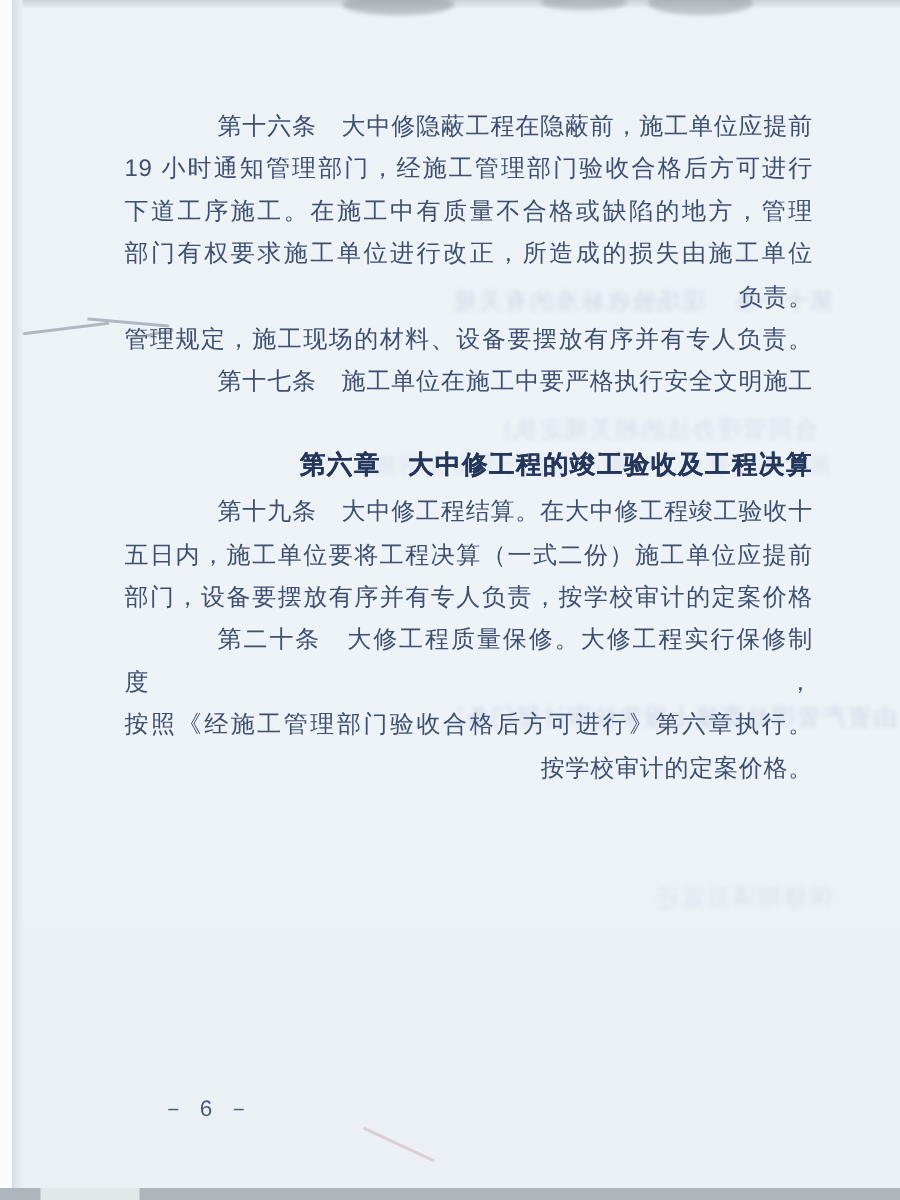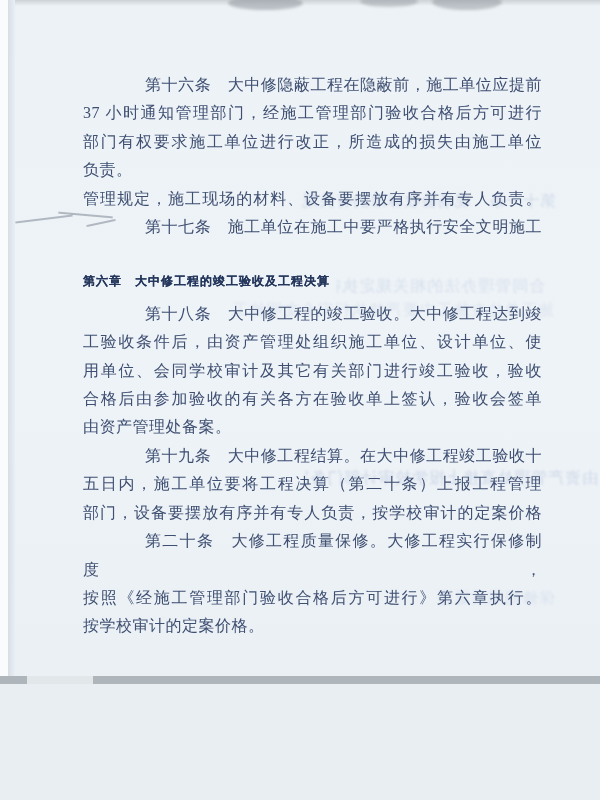--- a/index.html
+++ b/index.html
@@ -1,36 +1,36 @@
 <!DOCTYPE html>
 <html><head>
 <meta charset="utf-8">
 <style>
   html,body{margin:0;padding:0;background:#e9eef3;}
   .scan{
-    position:relative;width:600px;height:684px;overflow:hidden;
+    position:relative;width:600px;height:800px;overflow:hidden;
     background:linear-gradient(180deg,#edf2f6 0%,#eef3f7 55%,#ebf0f5 100%);
-    font-family:Liberation Serif, serif;
+    font-family:Liberation Sans, sans-serif;
   }
   
   .edge-left-white{position:absolute;left:0;top:0;width:8px;height:100%;background:#fafbfc;}
   .edge-left-shadow{position:absolute;left:8px;top:0;width:7px;height:100%;
     background:linear-gradient(90deg,#d7dee5,#eaeff4);}
   .edge-top{position:absolute;left:0;top:0;width:100%;height:6px;
     background:linear-gradient(180deg,#c7ccd0,rgba(231,236,241,0));opacity:.85;}
   .edge-bottom{position:absolute;left:0;bottom:0;width:100%;height:8px;background:#aeb5bb;}
   .edge-bottom-light{position:absolute;left:27px;bottom:0;width:66px;height:8px;background:#e2e7ea;}
 
   
   .content{position:absolute;left:83px;top:71px;width:459px;
     color:#3e4f72;font-size:16px;line-height:28.4px;}
-  .line{letter-spacing:0.5px;text-align:left;}
+  .line{letter-spacing:0.5px;text-align:right;}
   .line.fill{text-align:justify;text-align-last:justify;}
   .line.first{text-indent:62px;}
-  .heading-line{font-weight:bold;color:#24365c;font-size:12px;text-align:left;
+  .heading-line{font-weight:bold;color:#24365c;font-size:17px;text-align:right;
     letter-spacing:1px;margin-top:26px;margin-bottom:4px;
     text-shadow:0 0 .4px #24365c;}
   .pagenum{position:absolute;left:108px;top:730px;font-size:15px;
     color:#4a5a7a;letter-spacing:3px;}
 
   
   .bleed{position:absolute;transform:scaleX(-1);filter:blur(1.3px);
     color:#5f7ab0;font-size:16px;letter-spacing:1px;white-space:nowrap;
     overflow:hidden;pointer-events:none;}
   .smudge{position:absolute;pointer-events:none;}
@@ -64,41 +64,35 @@
       <div class="bleed" style="left: 300px; top: 191px; width: 256px; opacity: 0.2;">第十一条　现场验收标准的有关规定执行</div>
       <div class="bleed" style="left: 337px; top: 276px; width: 208px; opacity: 0.16;">合同管理办法的相关规定执行</div>
       <div class="bleed" style="left: 182px; top: 300px; width: 372px; opacity: 0.12;">施工单位在施工中要严格执行安全文明施工</div>
       <div class="bleed" style="left: 305px; top: 468px; width: 293px; opacity: 0.22;">由资产管理处直接上报学校审计部门备案</div>
       <div class="bleed" style="left: 420px; top: 588px; width: 135px; opacity: 0.12;">保修期满后返还</div>
     </div>
 
   <div class="content" id="doc-content">
       <div>
         <div class="line fill first">第十六条　大中修隐蔽工程在隐蔽前，施工单位应提前</div>
-        <div class="line fill">37 小时通知管理部门，经施工管理部门验收合格后方可进行</div>
+        <div class="line fill">19 小时通知管理部门，经施工管理部门验收合格后方可进行</div>
+        <div class="line fill">下道工序施工。在施工中有质量不合格或缺陷的地方，管理</div>
         <div class="line fill">部门有权要求施工单位进行改正，所造成的损失由施工单位</div>
         <div class="line">负责。</div>
       </div>
       <div>
         <div class="line fill">管理规定，施工现场的材料、设备要摆放有序并有专人负责。</div>
         <div class="line fill first">第十七条　施工单位在施工中要严格执行安全文明施工</div>
       </div>
       <div>
         <div class="heading-line">第六章　大中修工程的竣工验收及工程决算</div>
       </div>
       <div>
-        <div class="line fill first">第十八条　大中修工程的竣工验收。大中修工程达到竣</div>
-        <div class="line fill">工验收条件后，由资产管理处组织施工单位、设计单位、使</div>
-        <div class="line fill">用单位、会同学校审计及其它有关部门进行竣工验收，验收</div>
-        <div class="line fill">合格后由参加验收的有关各方在验收单上签认，验收会签单</div>
-        <div class="line">由资产管理处备案。</div>
-      </div>
-      <div>
         <div class="line fill first">第十九条　大中修工程结算。在大中修工程竣工验收十</div>
-        <div class="line fill">五日内，施工单位要将工程决算（第二十条）上报工程管理</div>
+        <div class="line fill">五日内，施工单位要将工程决算（一式二份）施工单位应提前</div>
         <div class="line fill">部门，设备要摆放有序并有专人负责，按学校审计的定案价格</div>
       </div>
       <div>
         <div class="line fill first">第二十条　大修工程质量保修。大修工程实行保修制度，</div>
         <div class="line fill">按照《经施工管理部门验收合格后方可进行》第六章执行。</div>
         <div class="line">按学校审计的定案价格。</div>
       </div>
     </div>
 
   <div class="pagenum">－ 6 －</div>

